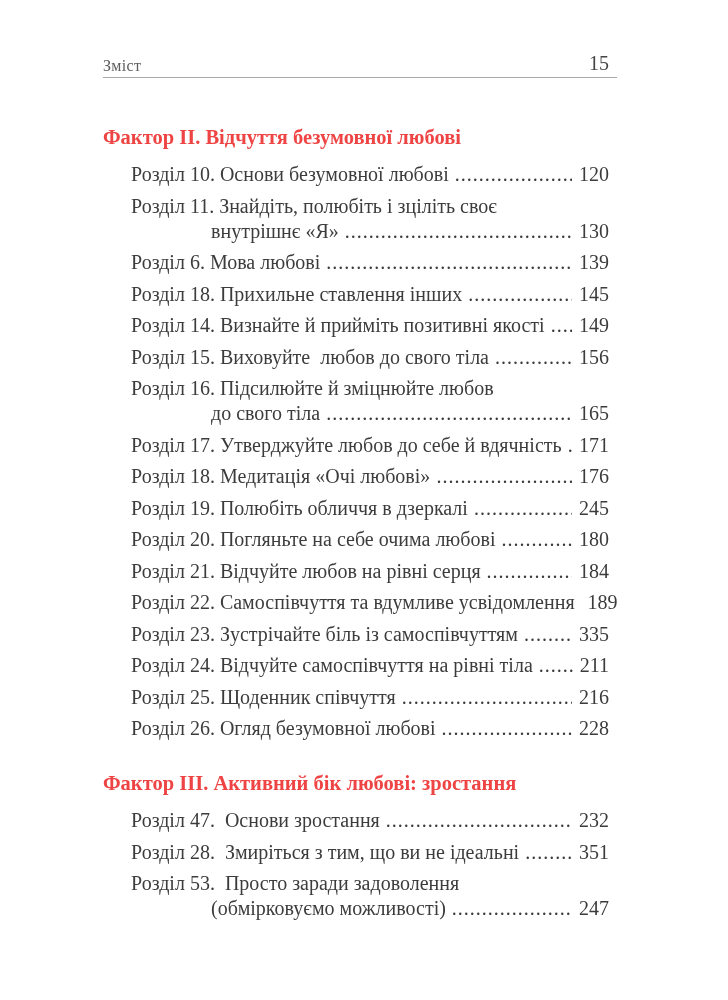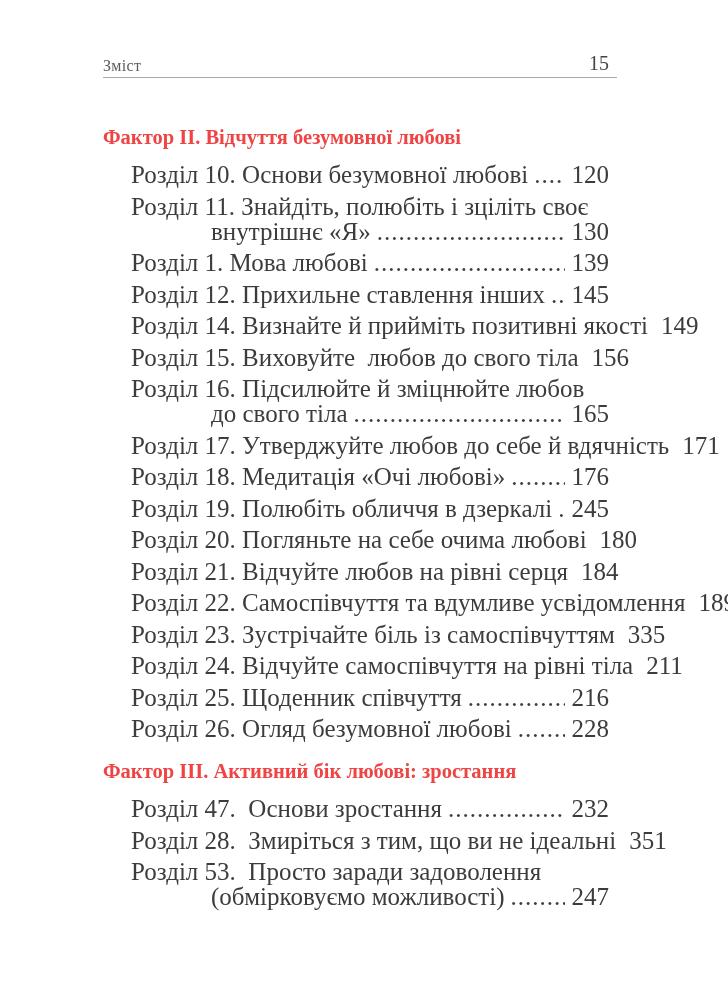--- a/index.html
+++ b/index.html
@@ -44,26 +44,26 @@
     width: 506px;
     color: #3c3c3c;
   }
   .section-heading {
     margin: 0 0 13px 0;
     font-size: 20.5px;
     line-height: 24px;
     font-weight: bold;
     color: #ef4444;
   }
-  .toc-section + .toc-section .section-heading { margin-top: 18px; }
+  .toc-section + .toc-section .section-heading { margin-top: 30px; }
   .entries { }
   .entry {
     margin: 0 0 6.5px 0;
     padding-left: 28px;
-    font-size: 25px;
+    font-size: 20px;
     line-height: 25px;
   }
   .line {
     display: flex;
     align-items: baseline;
   }
   .line.l2 { padding-left: 80px; }
   .text {
     white-space: pre;
     flex-shrink: 0;
@@ -115,29 +115,29 @@
 
     <div class="line l2">
       <span class="text">внутрішнє «Я»</span>
       <span class="leader"></span>
       <span class="pagenum">130</span>
     </div>
   </div>
 
     <div class="entry">
       <div class="line l1">
-        <span class="text">Розділ 1. Мова любові</span>
+        <span class="text">Розділ 6. Мова любові</span>
         <span class="leader"></span>
         <span class="pagenum">139</span>
       </div>
     </div>
 
     <div class="entry">
       <div class="line l1">
-        <span class="text">Розділ 12. Прихильне ставлення інших</span>
+        <span class="text">Розділ 18. Прихильне ставлення інших</span>
         <span class="leader"></span>
         <span class="pagenum">145</span>
       </div>
     </div>
 
     <div class="entry">
       <div class="line l1">
         <span class="text">Розділ 14. Визнайте й прийміть позитивні якості</span>
         <span class="leader"></span>
         <span class="pagenum">149</span>

